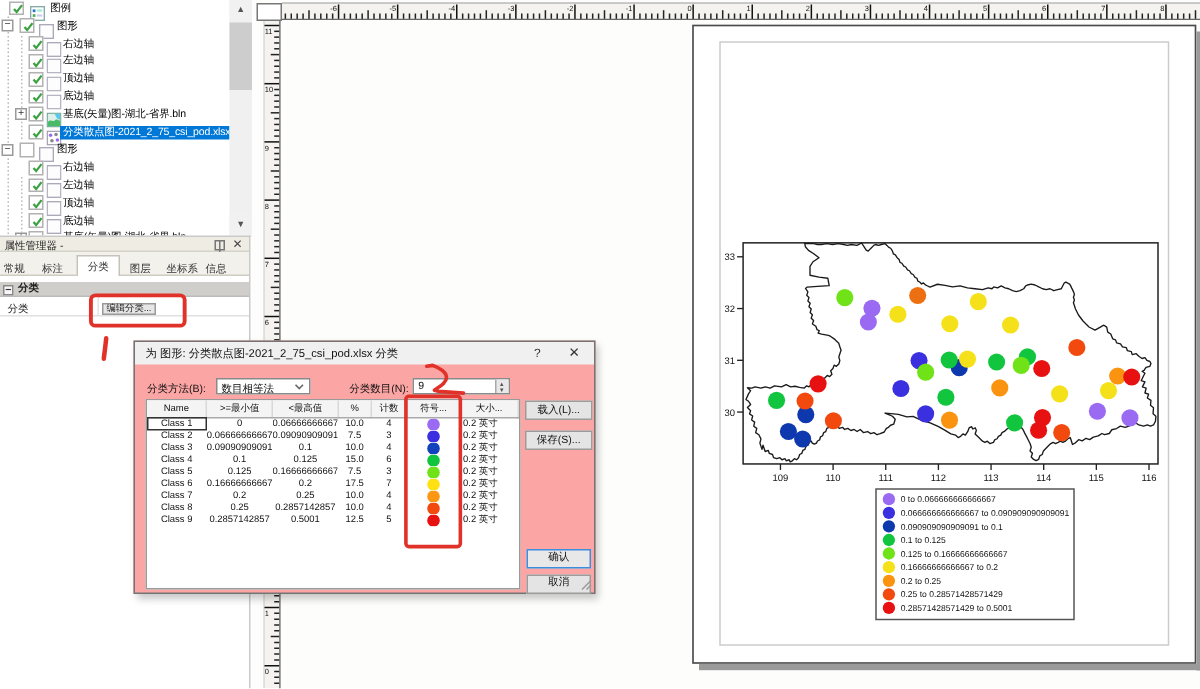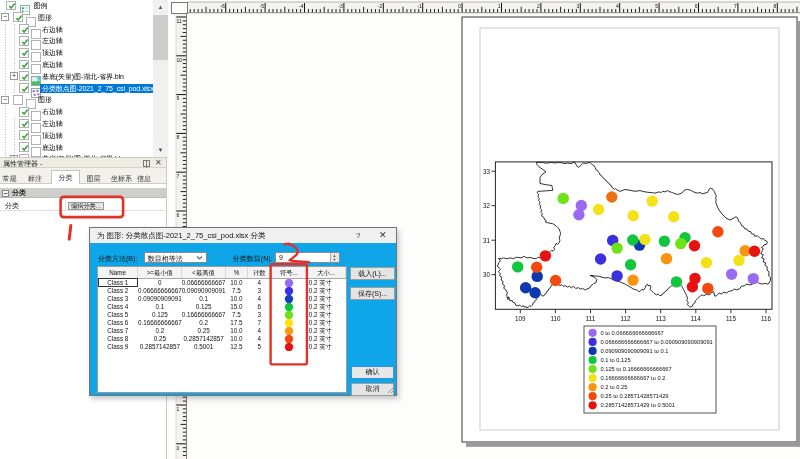--- a/index.html
+++ b/index.html
@@ -29,21 +29,21 @@
 #prop .tabs{position:absolute;left:0;top:10px;width:100%;height:16px;background:#f2f1ec;border-bottom:1px solid #cfccc2;}
 #prop .tab{position:absolute;top:4px;height:12px;font-size:7px;color:#333;text-align:center;padding-top:2px;letter-spacing:0;}
 #prop .tab.act{background:#fff;border:1px solid #c5c2b8;border-bottom:none;top:2px;height:14px;}
 #prop .sect{position:absolute;left:0;top:30px;width:100%;height:10px;background:#cfcecb;border-bottom:1px solid #bbb;font-size:7px;font-weight:bold;color:#222;padding-left:12px;line-height:10px;}
 #prop .sect .minus{position:absolute;left:2px;top:2px;width:7px;height:7px;border:1px solid #888;background:#f8f8f8;font-size:7px;line-height:5px;text-align:center;color:#333;}
 #prop .row1{position:absolute;left:0;top:39.5px;width:100%;height:13px;border-bottom:1px solid #e0e0e0;}
 #prop .row1 .k{position:absolute;left:5px;top:3.5px;font-size:7px;color:#222;}
 #prop .row1:before{content:"";position:absolute;left:65px;top:0;width:1px;height:100%;background:#e4e4e4;}
 #prop .row1 .btn{position:absolute;left:68px;top:4.5px;width:36px;height:8px;background:#e6e6e6;border:1px solid #999;font-size:6.2px;text-align:center;line-height:6px;color:#222;}
 
-#dlg{position:absolute;left:89px;top:227px;width:308px;height:169px;background:#0ea5e9;border:1px solid #747474;box-shadow:2px 3px 5px rgba(0,0,0,0.22);z-index:8;}
+#dlg{position:absolute;left:89px;top:227px;width:308px;height:169px;background:#fca5a5;border:1px solid #747474;box-shadow:2px 3px 5px rgba(0,0,0,0.22);z-index:8;}
 #dlg .title{position:absolute;left:0;top:0;width:100%;height:15px;background:#f0f0f0;font-size:7.5px;color:#111;padding:3px 0 0 7px;}
 #dlg .qm{position:absolute;left:266px;top:3px;font-size:8px;color:#333;}
 #dlg .xx{position:absolute;left:289px;top:2px;font-size:9px;color:#333;}
 #dlg .lab{position:absolute;font-size:7px;color:#111;white-space:nowrap;}
 #dlg .combo{position:absolute;left:53.7px;top:23.6px;width:63.1px;height:11.7px;background:#fff;border:1px solid #8a8a8a;font-size:7px;padding:1.5px 0 0 3px;color:#111;}
 #dlg .combo .ar{position:absolute;right:3px;top:2.5px;}
 #dlg .spin{position:absolute;left:184.9px;top:23.6px;width:65.1px;height:11.7px;background:#fff;border:1px solid #8a8a8a;font-size:7px;padding:1.5px 0 0 3px;color:#111;}
 #dlg .spin .ud{position:absolute;right:0;top:0;width:9px;height:100%;background:#e8e8e8;border-left:1px solid #aaa;}
 #dlg .spin .ud:before{content:"▲";position:absolute;left:1.5px;top:0.5px;font-size:4px;color:#555;}
 #dlg .spin .ud:after{content:"▼";position:absolute;left:1.5px;bottom:0.5px;font-size:4px;color:#555;}

